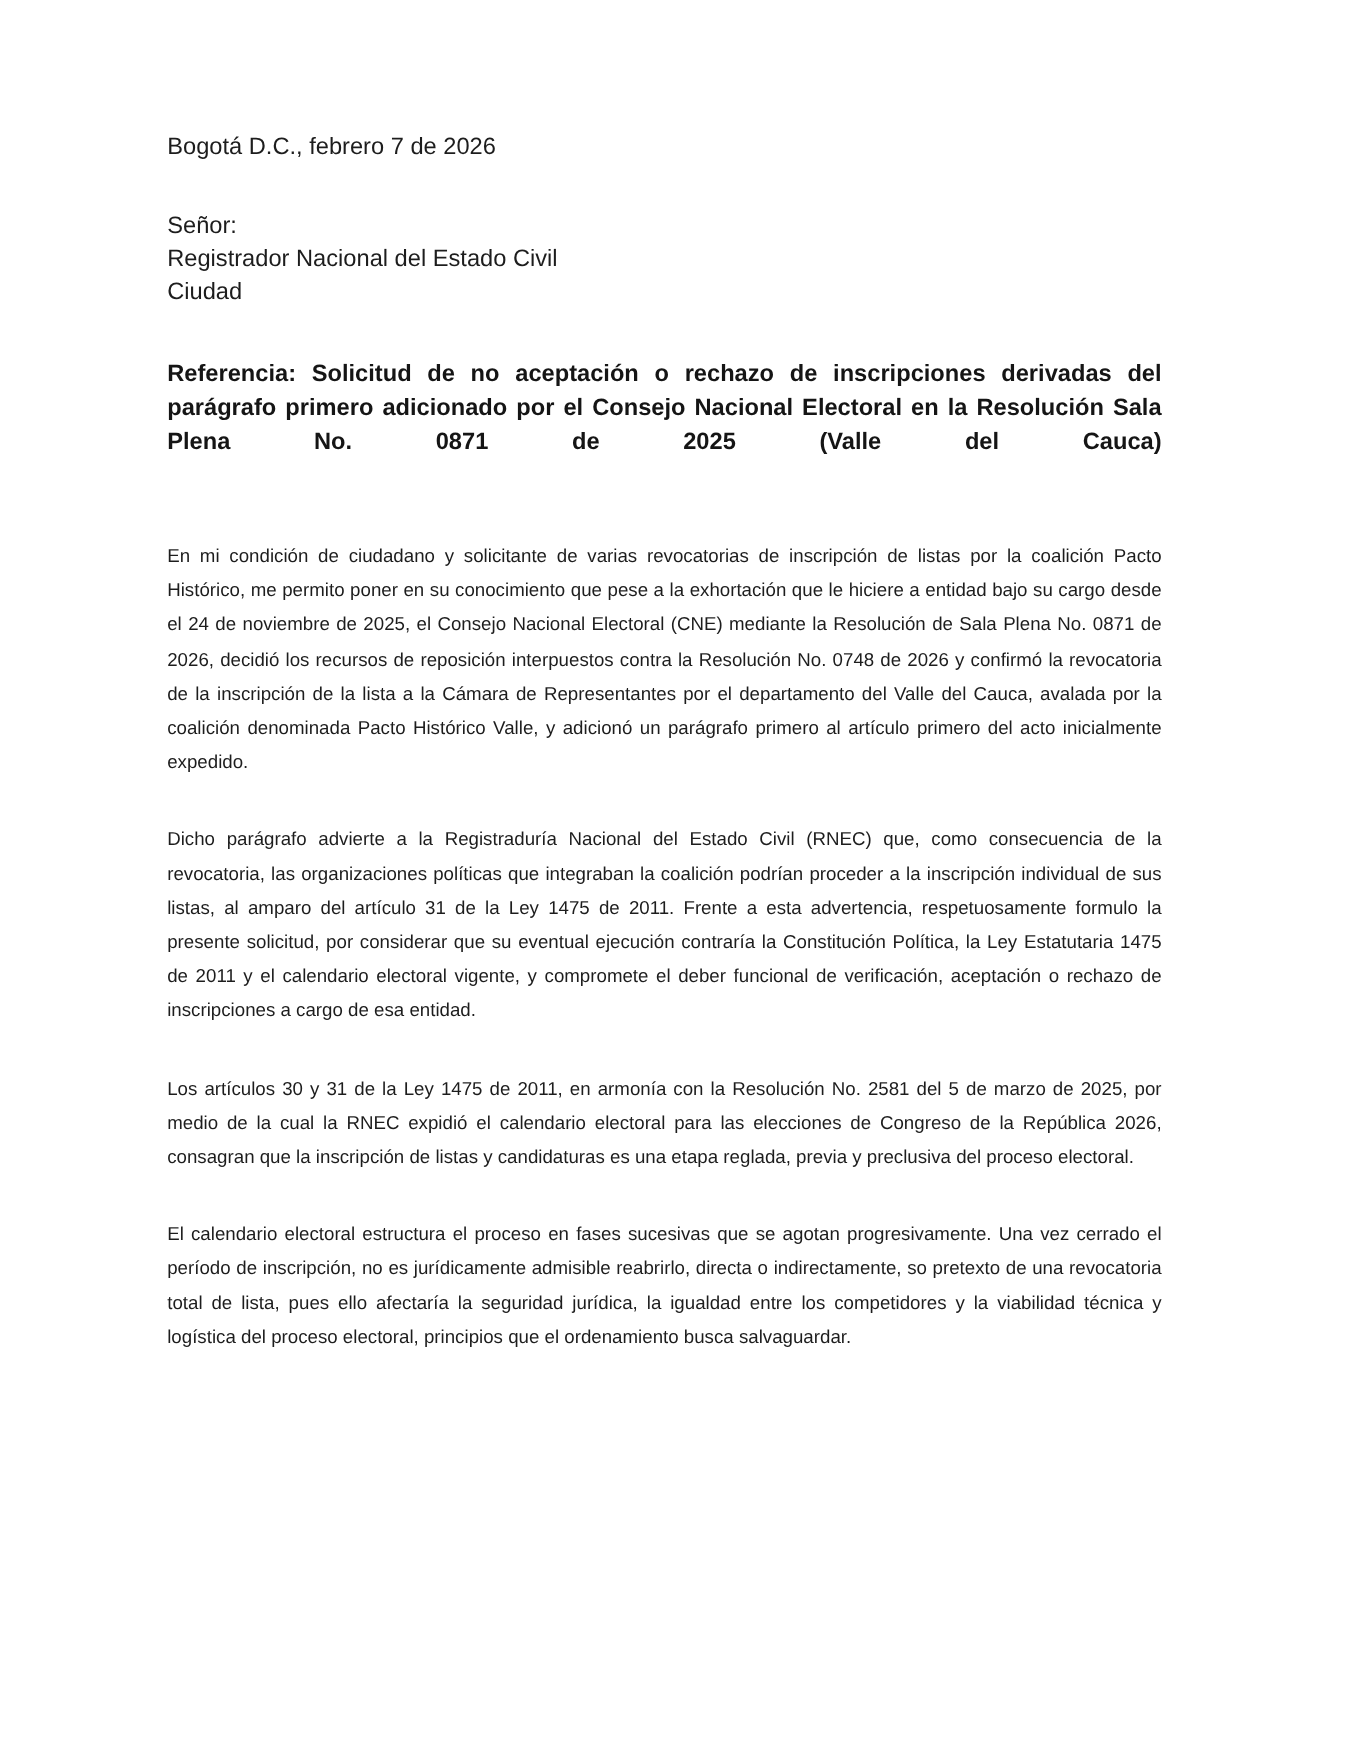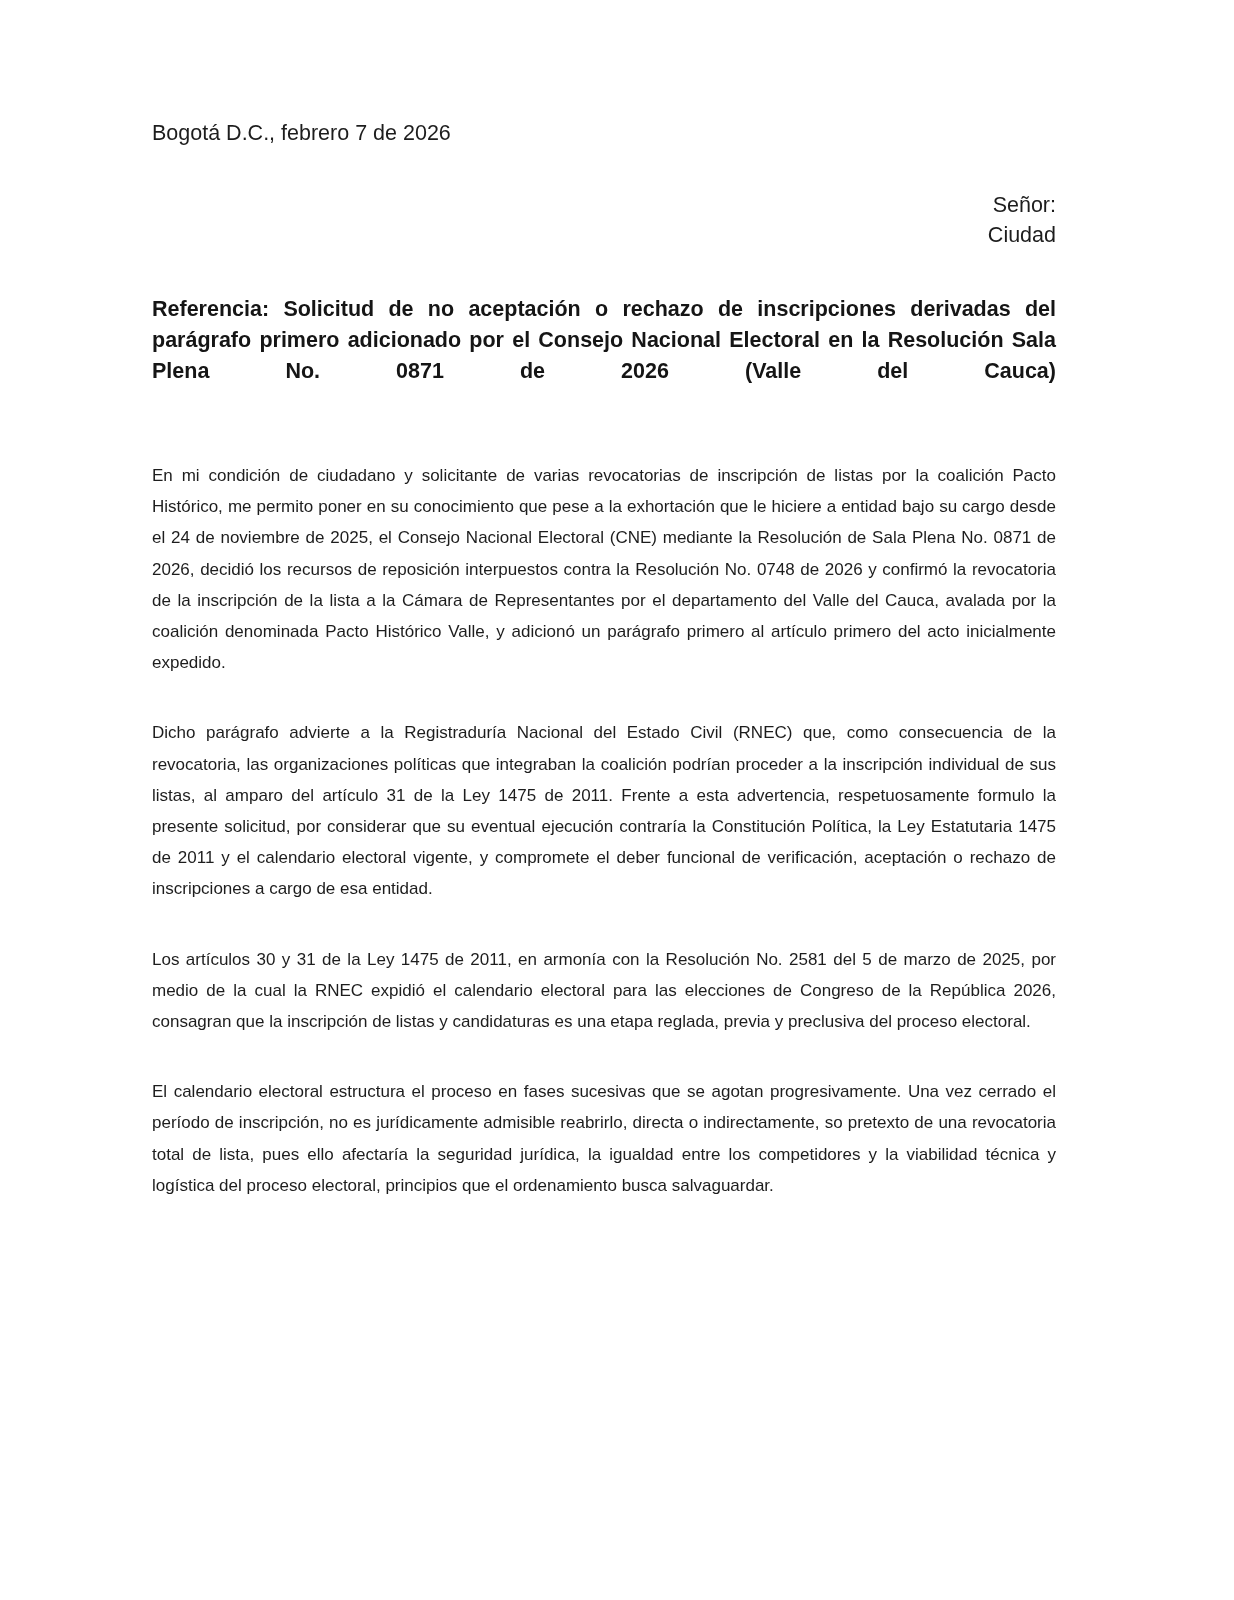--- a/index.html
+++ b/index.html
@@ -33,21 +33,20 @@
     white-space: pre-wrap;
   }
   .date-line {
     font-size: 21.5px;
     line-height: 30px;
     margin: 0 0 42px 0;
     color: #1d1d1d;
   }
   .addressee {
     margin: 0 0 44px 0;
-    text-align: right;
   }
   .addressee .line + .line {
     margin-top: 0;
   }
   .bold {
     font-weight: 700;
     letter-spacing: 0.1px;
   }
   .reference {
     font-size: 21.5px;
@@ -96,24 +95,25 @@
 </head>
 <body>
 
 <div class="page">
   <div class="doc-body">
 
     <div class="date-line">Bogotá D.C., febrero 7 de 2026</div>
 
     <div class="addressee">
       <div class="line">Señor:</div>
+      <div class="line">Registrador Nacional del Estado Civil</div>
       <div class="line">Ciudad</div>
     </div>
 
-    <div class="reference">Referencia: Solicitud de no aceptación o rechazo de inscripciones derivadas del parágrafo primero adicionado por el Consejo Nacional Electoral en la Resolución Sala Plena No. 0871 de 2026 (Valle del Cauca)</div>
+    <div class="reference">Referencia: Solicitud de no aceptación o rechazo de inscripciones derivadas del parágrafo primero adicionado por el Consejo Nacional Electoral en la Resolución Sala Plena No. 0871 de 2025 (Valle del Cauca)</div>
 
 
     <p class="para">En mi condición de ciudadano y solicitante de varias revocatorias de inscripción de listas por la coalición Pacto Histórico, me permito poner en su conocimiento que pese a la exhortación que le hiciere a entidad bajo su cargo desde el 24 de noviembre de 2025, el Consejo Nacional Electoral (CNE) mediante la Resolución de Sala Plena No. 0871 de 2026, decidió los recursos de reposición interpuestos contra la Resolución No. 0748 de 2026 y confirmó la revocatoria de la inscripción de la lista a la Cámara de Representantes por el departamento del Valle del Cauca, avalada por la coalición denominada Pacto Histórico Valle, y adicionó un parágrafo primero al artículo primero del acto inicialmente expedido.</p>
 
     <p class="para">Dicho parágrafo advierte a la Registraduría Nacional del Estado Civil (RNEC) que, como consecuencia de la revocatoria, las organizaciones políticas que integraban la coalición podrían proceder a la inscripción individual de sus listas, al amparo del artículo 31 de la Ley 1475 de 2011. Frente a esta advertencia, respetuosamente formulo la presente solicitud, por considerar que su eventual ejecución contraría la Constitución Política, la Ley Estatutaria 1475 de 2011 y el calendario electoral vigente, y compromete el deber funcional de verificación, aceptación o rechazo de inscripciones a cargo de esa entidad.</p>
 
 
     <p class="para">Los artículos 30 y 31 de la Ley 1475 de 2011, en armonía con la Resolución No. 2581 del 5 de marzo de 2025, por medio de la cual la RNEC expidió el calendario electoral para las elecciones de Congreso de la República 2026, consagran que la inscripción de listas y candidaturas es una etapa reglada, previa y preclusiva del proceso electoral.</p>
 
     <p class="para">El calendario electoral estructura el proceso en fases sucesivas que se agotan progresivamente. Una vez cerrado el período de inscripción, no es jurídicamente admisible reabrirlo, directa o indirectamente, so pretexto de una revocatoria total de lista, pues ello afectaría la seguridad jurídica, la igualdad entre los competidores y la viabilidad técnica y logística del proceso electoral, principios que el ordenamiento busca salvaguardar.</p>

